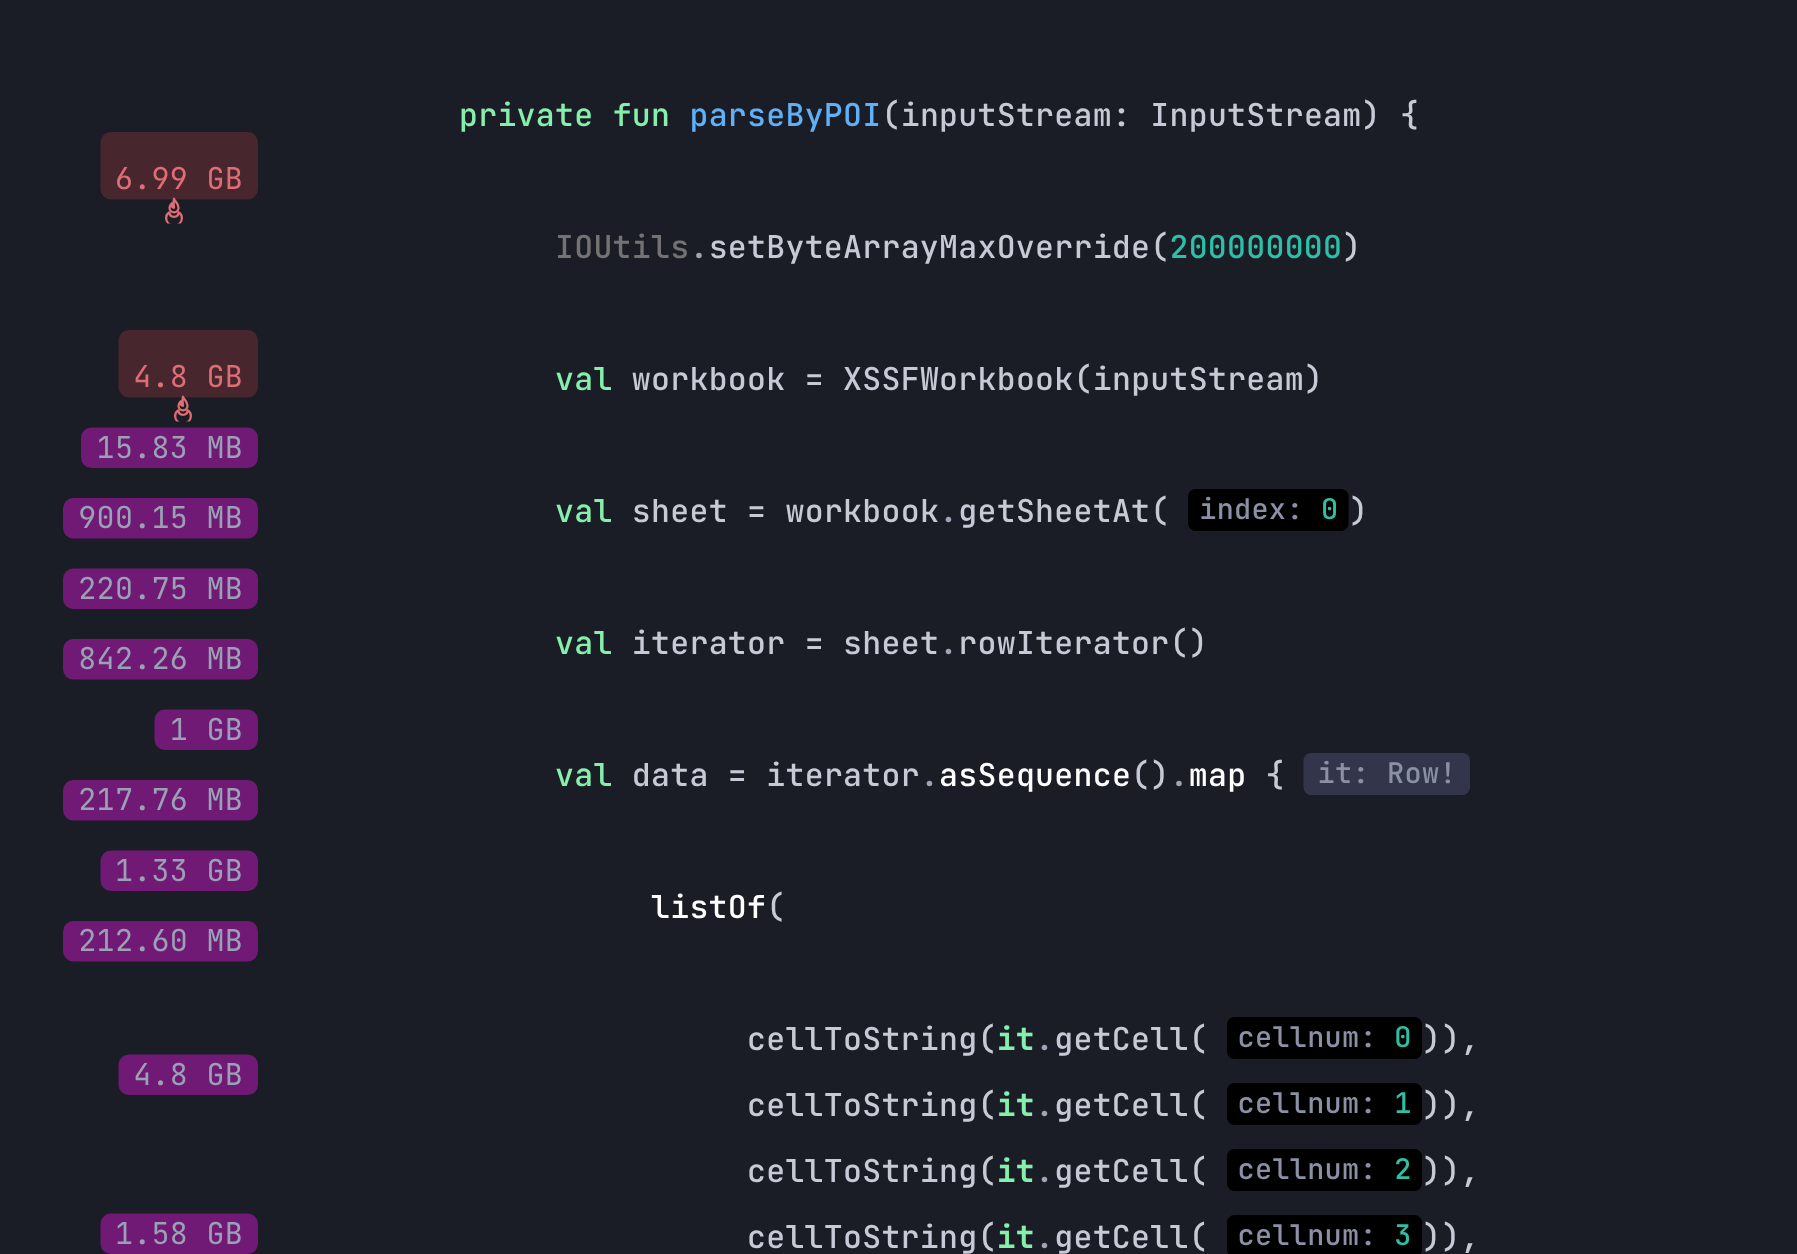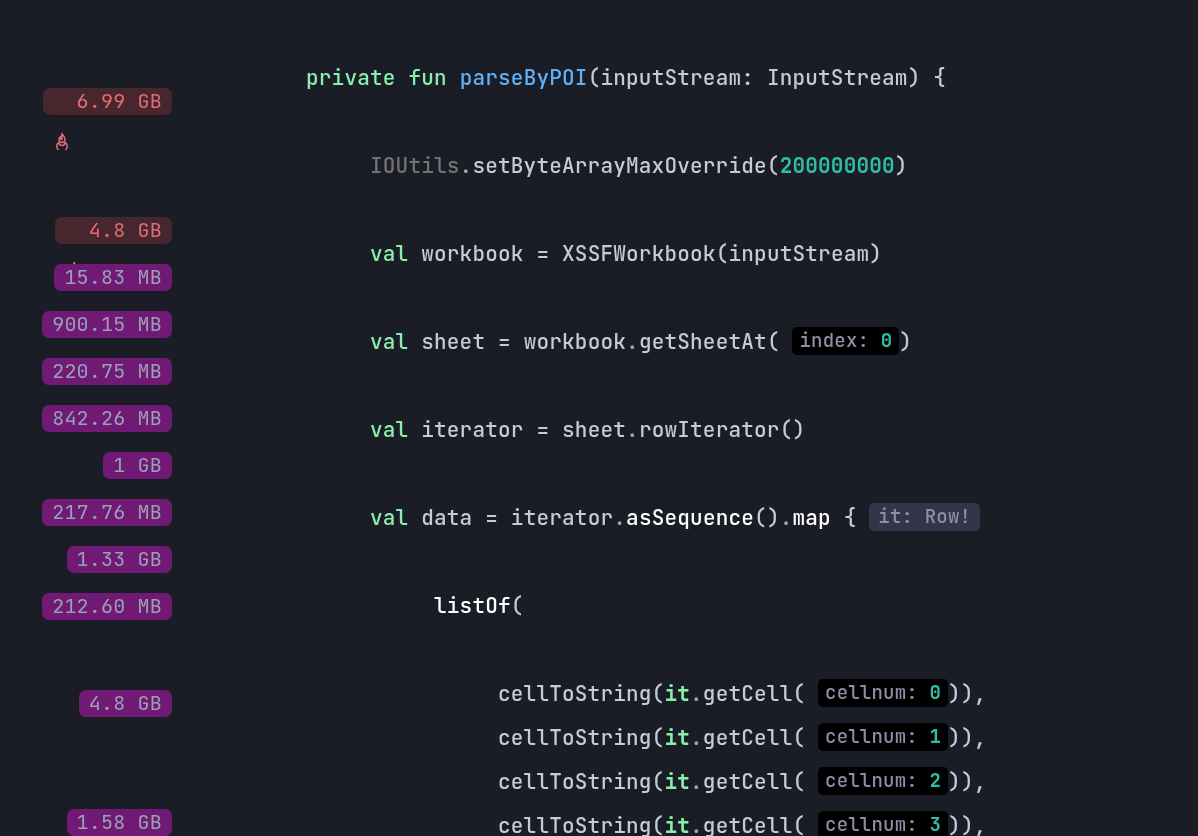--- a/index.html
+++ b/index.html
@@ -34,20 +34,21 @@
     background: #701a75;
     color: #9aa0b5;
     padding: 3px 10px 4px 10px;
     border-radius: 7px;
     line-height: 1;
     white-space: pre;
   }
   .pill.hot {
     background: #47272d;
     color: #e06c75;
+    flex-direction: column;
   }
   .pill.hot .fire {
     width: 18px; height: 18px;
     margin-right: 6px;
     display: inline-block; vertical-align: -2px;
   }
   .fire svg { width: 100%; height: 100%; display: block; }
 
   .editor {
     flex: 1;
@@ -59,21 +60,21 @@
   }
   .code-line { display: block; padding-left: 0; }
 
   
   .kw   { color: #86efac; }       
   .fn   { color: #5fb0f6; }       
   .typ  { color: #c6cad6; }
   .id   { color: #c6cad6; }
   .punc { color: #c6cad6; }
   .dot  { color: #9ea3b5; }
-  .num  { color: #2fbfa6; font-weight: bold; }
+  .num  { color: #2fbfa6; }
   .it-em{ color: #ffffff; }
   .bold { font-weight: 700; color: #86efac; }
   .hint {
     display: inline-block;
     background: #000000;
     color: #8b90a5;
     border-radius: 5px;
     padding: 0 7px;
     font-size: 19px;
     line-height: 28px;

